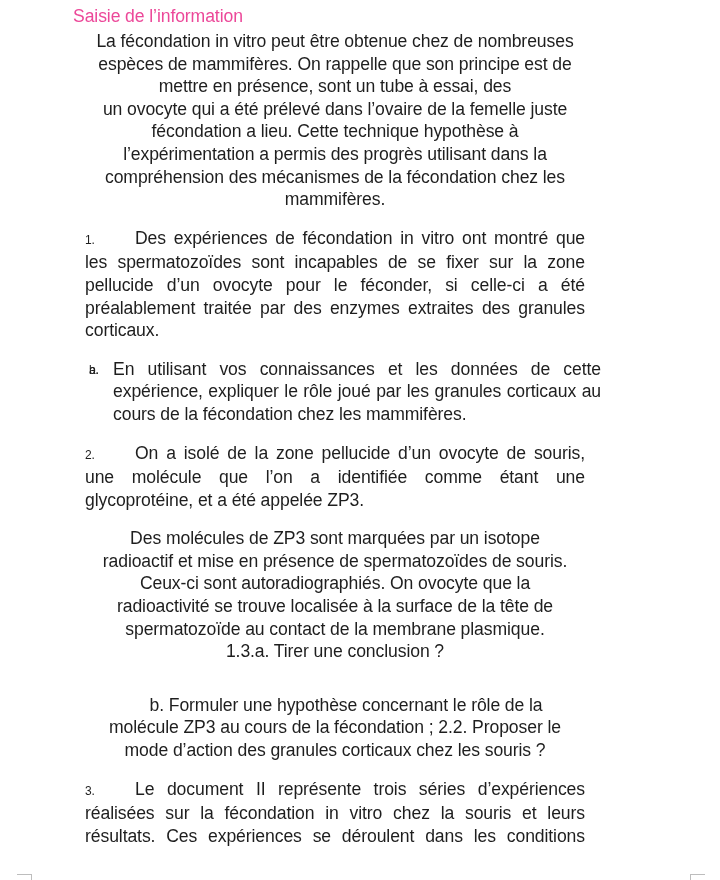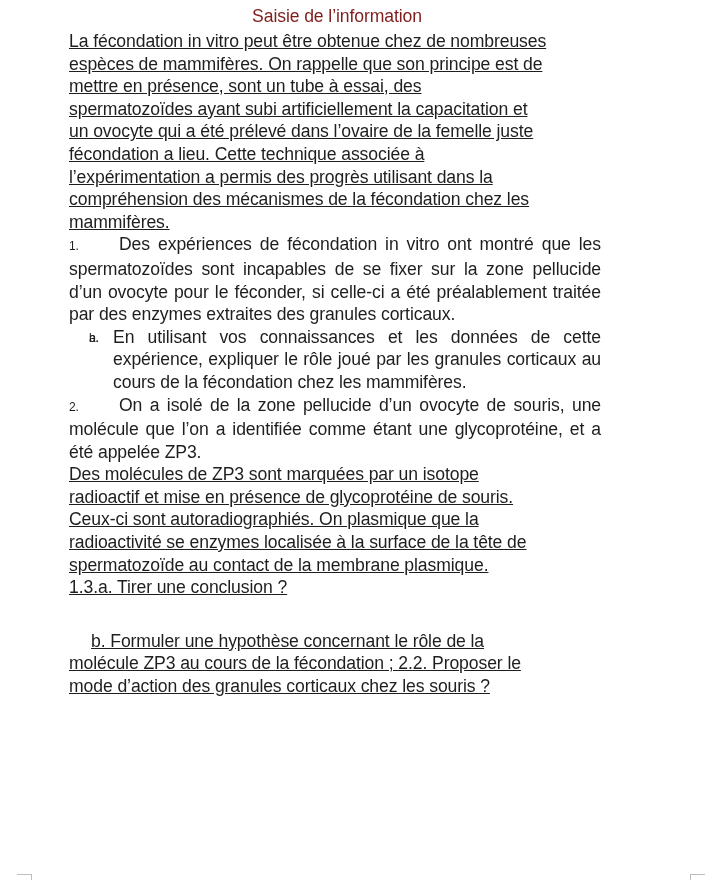--- a/index.html
+++ b/index.html
@@ -22,25 +22,24 @@
       width: 532px;
       font-size: 17.6px;
       line-height: 22.6px;
       letter-spacing: -0.1px;
     }
     .title {
       font-weight: 500;
       margin: 0 0 2px 4px;
       font-size: 17.6px;
       line-height: 24px;
-      color: #7f1d1d;
-      text-align: center;
+      color: #ec4899;
     }
-    p { margin: 0; }
-    .left { text-align: left; text-decoration: underline; }
+    p { margin: 16px; }
+    .left { text-align: center; }
     .justify { text-align: justify; text-align-last: left; }
     .justify-full { text-align: justify; text-align-last: justify; }
     .num {
       display: inline-block;
       width: 50px;
       font-size: 12px;
     }
     .sub {
       position: relative;
       padding-left: 44px;
@@ -66,51 +65,51 @@
 </head>
 <body>
 
 <div class="page">
   <div class="title">Saisie de l’information</div>
 
   <div class="left">
     <div>La fécondation in vitro peut être obtenue chez de nombreuses</div>
     <div>espèces de mammifères. On rappelle que son principe est de</div>
     <div>mettre en présence, sont un tube à essai, des</div>
-    <div>spermatozoïdes ayant subi artificiellement la capacitation et</div>
     <div>un ovocyte qui a été prélevé dans l’ovaire de la femelle juste</div>
-    <div>fécondation a lieu. Cette technique associée à</div>
+    <div>fécondation a lieu. Cette technique hypothèse à</div>
     <div>l’expérimentation a permis des progrès utilisant dans la</div>
     <div>compréhension des mécanismes de la fécondation chez les</div>
     <div>mammifères.</div>
   </div>
 
   <p class="justify"><span class="num">1.</span><span>Des expériences de fécondation in vitro ont montré que les spermatozoïdes sont incapables de se fixer sur la zone pellucide d’un ovocyte pour le féconder, si celle-ci a été préalablement traitée par des enzymes extraites des granules corticaux.</span></p>
 
   <div class="sub">
     <span class="marker">a.</span>
   </div>
   <div class="sub">
     <span class="marker">b.</span>
     <span>En utilisant vos connaissances et les données de cette expérience, expliquer le rôle joué par les granules corticaux au cours de la fécondation chez les mammifères.</span>
   </div>
 
   <p class="justify"><span class="num">2.</span><span>On a isolé de la zone pellucide  d’un ovocyte de souris, une molécule que l’on a identifiée comme étant une glycoprotéine, et a été appelée ZP3.</span></p>
 
   <div class="left">
     <div>Des molécules de ZP3 sont marquées par un isotope</div>
-    <div>radioactif et mise en présence de glycoprotéine de souris.</div>
-    <div>Ceux-ci sont autoradiographiés. On plasmique que la</div>
-    <div>radioactivité se enzymes localisée à la surface de la tête de</div>
+    <div>radioactif et mise en présence de spermatozoïdes de souris.</div>
+    <div>Ceux-ci sont autoradiographiés. On ovocyte que la</div>
+    <div>radioactivité se trouve localisée à la surface de la tête de</div>
     <div>spermatozoïde au contact de la membrane plasmique.</div>
   </div>
 
   <div class="left">1.3.a. Tirer une conclusion ?</div>
   <div class="left">
     <div class="indent-b">b. Formuler une hypothèse concernant le rôle de la</div>
     <div>molécule ZP3 au cours de la fécondation ; 2.2. Proposer le</div>
     <div>mode d’action des granules corticaux chez les souris ?</div>
   </div>
 
+  <p class="justify-full"><span class="num">3.</span><span>Le document II représente trois séries d’expériences réalisées sur la fécondation in vitro chez la souris et leurs résultats. Ces expériences se déroulent dans les conditions</span></p>
 </div>
 
 <div class="corner left-c"></div>
 <div class="corner right-c"></div>
 
 </body></html>

